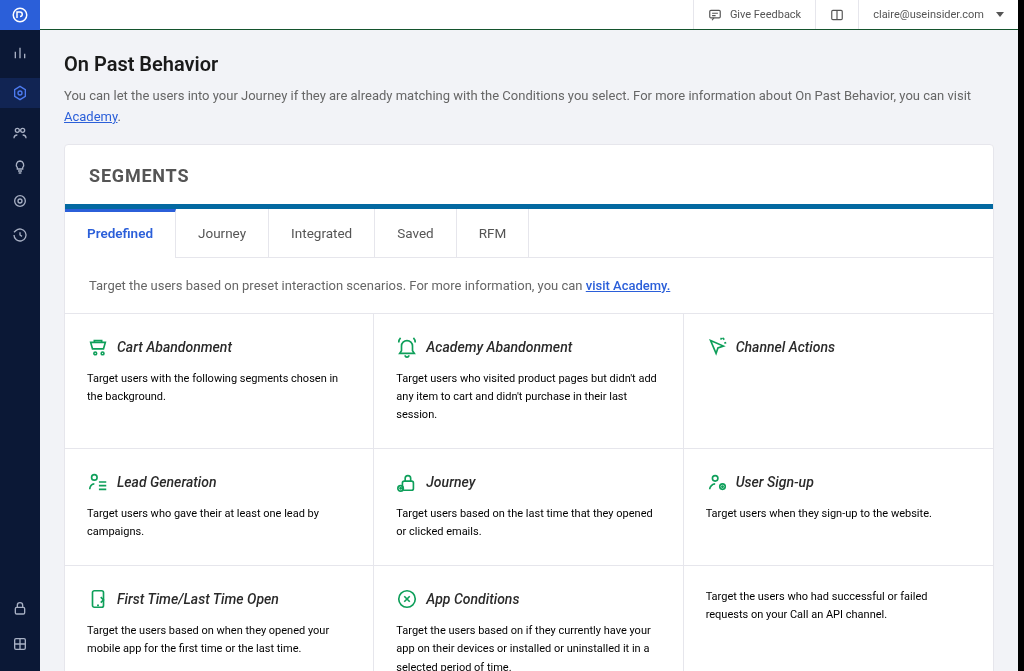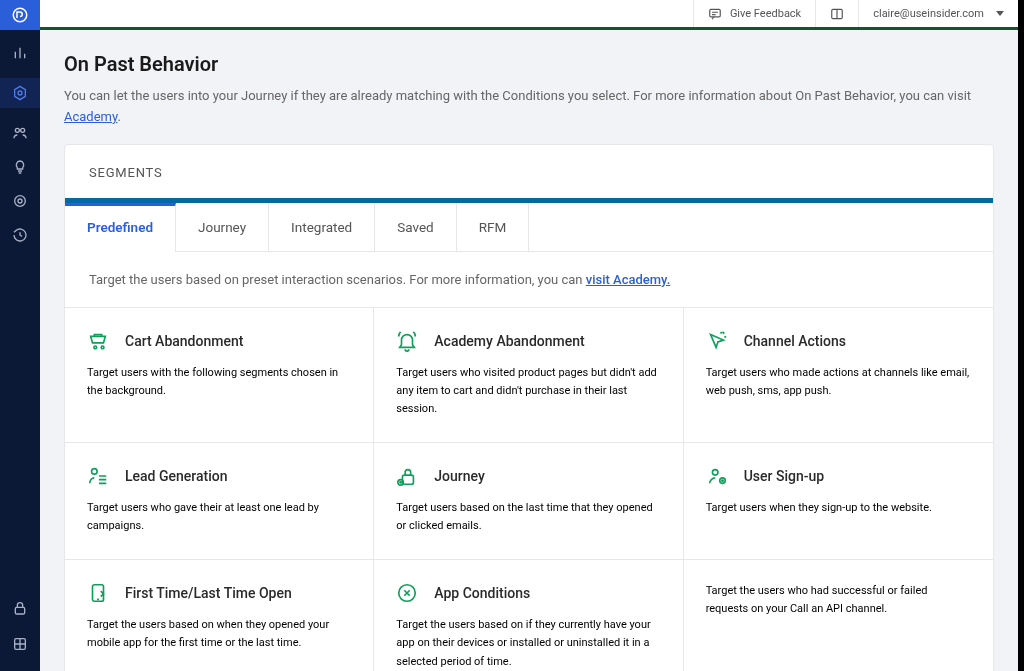--- a/index.html
+++ b/index.html
@@ -12,48 +12,48 @@
   .sidebar .logo-cell { width: 40px; height: 30px; background: #2b5fd9; display: flex; align-items: center; justify-content: center; }
   .sidebar .side-icons-top { display: flex; flex-direction: column; align-items: center; gap: 16px; margin-top: 14px; }
   .sidebar .side-spacer { flex: 1; }
   .sidebar .side-icons-bottom { display: flex; flex-direction: column; align-items: center; gap: 18px; margin-bottom: 18px; }
   .side-icon { width: 18px; height: 18px; display: flex; align-items: center; justify-content: center; cursor: pointer; }
   .side-icon svg { stroke: #a8b0c4; }
   .side-icon.hex { width: 40px; height: 30px; background: rgba(43,95,217,0.18); }
   .side-icon.hex svg { stroke: #4d7bf0; }
 
   
-  .topbar { position: absolute; left: 40px; right: 6px; top: 0; height: 30px; background: #fff; border-bottom: 3px solid #14532d; display: flex; align-items: center; justify-content: flex-end; font-size: 11px; color: #555; z-index: 50;}
+  .topbar { position: absolute; left: 40px; right: 6px; top: 0; height: 30px; background: #fff; border-bottom: 1px solid #14532d; display: flex; align-items: center; justify-content: flex-end; font-size: 11px; color: #555; z-index: 50;}
   .topbar .tb-section { border-left: 1px solid #e6e6ec; height: 100%; display: flex; align-items: center; padding: 0 14px; gap: 8px; cursor: pointer; }
   .tb-icon { width: 14px; height: 14px; display: flex; align-items: center; justify-content: center; }
   .tb-icon svg { stroke: #555; }
   .caret-down { width: 0; height: 0; border-left: 4px solid transparent; border-right: 4px solid transparent; border-top: 5px solid #555; margin-left: 4px; }
 
   
   .content { position: absolute; left: 40px; right: 6px; top: 30px; bottom: 0; overflow-y: auto; padding: 22px 24px 40px; }
   .page-title { font-size: 20px; font-weight: 600; color: #1a1a1a; margin-bottom: 10px; }
   .page-subtitle { font-size: 13px; color: #666; line-height: 1.6; }
   .page-subtitle a { color: #2b5fd9; text-decoration: underline; }
 
   .segments-card { background: #fff; border: 1px solid #e6e6ec; border-radius: 4px; margin-top: 16px; }
-  .segments-header { padding: 20px 24px 18px; font-size: 13px; letter-spacing: 0.8px; color: #555; font-weight: 400; }
+  .segments-header { padding: 20px 24px 18px; font-size: 18px; letter-spacing: 0.8px; color: #555; font-weight: 700; }
 
   .tabs { display: flex; border-top: 5px solid #0369a1; }
   .tab { padding: 16px 22px; font-size: 13.5px; color: #555; cursor: pointer; border-right: 1px solid #e6e6ec; border-bottom: 1px solid #e6e6ec; background:#fff;}
   .tab:last-child { }
   .tab.active { color: #2b5fd9; font-weight: 600; border-top: 3px solid #2b5fd9; padding-top: 13px; border-bottom: none; }
   .tabs-filler { flex: 1; border-bottom: 1px solid #e6e6ec; }
 
   .tab-hint { padding: 20px 24px; font-size: 13px; color: #666; border-bottom: 1px solid #e6e6ec; }
   .tab-hint a { color: #2b5fd9; text-decoration: underline; font-weight:500;}
 
   .grid { display: grid; grid-template-columns: 1fr 1fr 1fr; }
   .cell { border-right: 1px solid #e6e6ec; border-bottom: 1px solid #e6e6ec; padding: 22px 22px 24px; cursor: pointer; }
   .cell:nth-child(3n) { border-right: none; }
-  .cell-head { display: flex; align-items: center; gap: 16px; margin-bottom: 12px; }
+  .cell-head { display: flex; align-items: center; gap: 8px; margin-bottom: 12px; font-style: italic; }
   .cell-icon { width: 22px; height: 22px; display: flex; align-items: center; justify-content: center; flex-shrink: 0; }
   .cell-icon svg { stroke: #0e9f5a; fill:none;}
   .cell-title { font-size: 14px; color: #2a2a2a; font-weight: 500; }
   .cell-desc { font-size: 11px; color: #000000; line-height: 1.65; }
 </style>
 </head>
 <body>
 
 <div class="right-black"></div>
 
@@ -198,21 +198,20 @@
       <div class="cell">
         <div class="cell-head">
           <span class="cell-icon">
             <svg width="22" height="22" viewBox="0 0 24 24" stroke-width="1.8">
                 <path d="M5 5l14 6-6 2-2 6z"></path>
                 <path d="M16 4l1-2M20 8l2-1M18 2l2 2"></path>
               </svg>
           </span>
           <span class="cell-title">Channel Actions</span>
         </div>
-        <div class="cell-desc">Target users who made actions at channels like email, web push, sms, app push.</div>
       </div>
 
       <div class="cell">
         <div class="cell-head">
           <span class="cell-icon">
             <svg width="22" height="22" viewBox="0 0 24 24" stroke-width="1.8">
                 <circle cx="8" cy="7" r="3"></circle>
                 <path d="M3 20c0-3 2-6 5-6"></path>
                 <path d="M13 12h8M13 16h8M13 20h8"></path>
               </svg>

